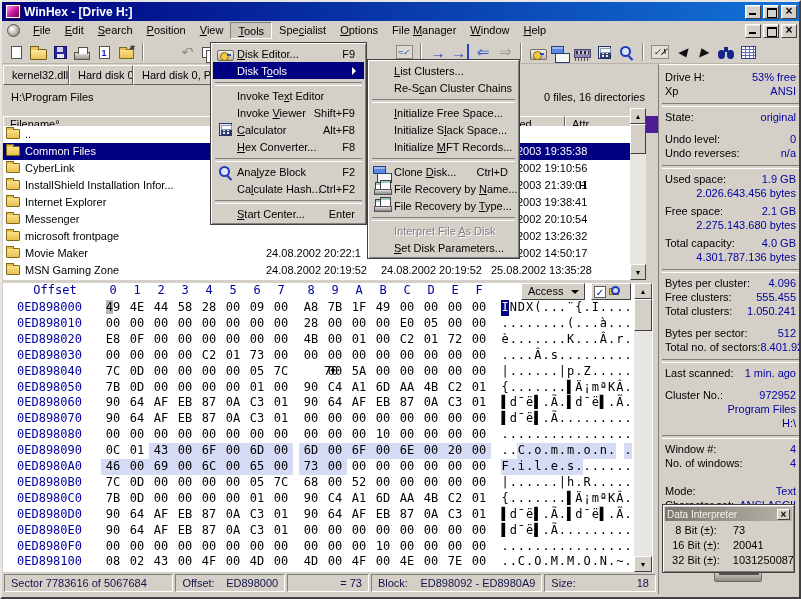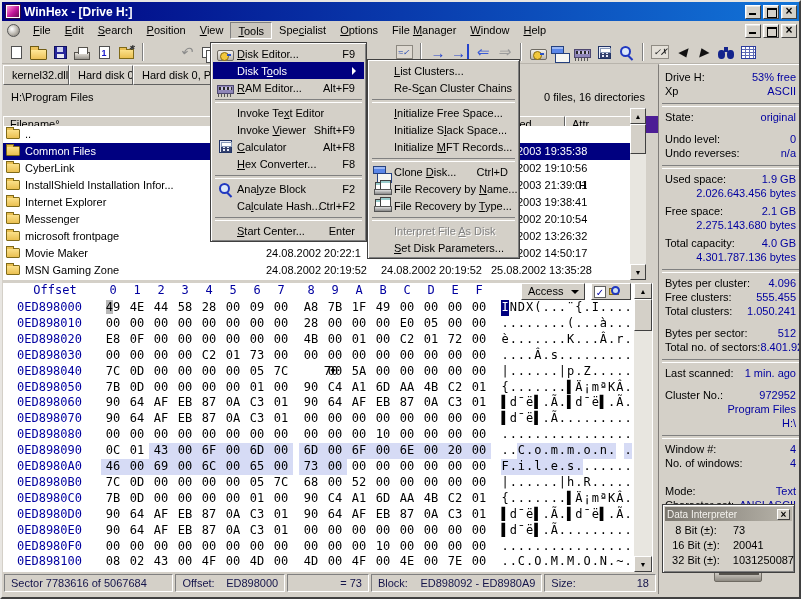--- a/index.html
+++ b/index.html
@@ -993,21 +993,21 @@
       </div>
     </div>
 
   <div class="ripanel" id="ripanel">
       <div class="irow">
         <span class="l">Drive H:</span>
         <span class="v">53% free</span>
       </div>
       <div class="irow">
         <span class="l">Xp</span>
-        <span class="v">ASCII</span>
+        <span class="v">ANSI</span>
       </div>
       <div class="isep"></div>
       <div class="irow">
         <span class="l">State:</span>
         <span class="v">original</span>
       </div>
       <div style="height: 8px;"></div>
       <div class="irow">
         <span class="l">Undo level:</span>
         <span class="v">0</span>
@@ -1108,27 +1108,20 @@
         <span class="gut">
           <i class="i disk-editor-icon"></i>
         </span>
         <span class="lbl"><u>D</u>isk Editor...</span>
         <span class="sc">F9</span>
       </div>
       <div class="mi sel">
         <span class="gut"></span>
         <span class="lbl">Disk T<u>o</u>ols</span>
         <span class="sub"></span>
-      </div>
-      <div class="mi">
-        <span class="gut">
-          <i class="i ram-icon"></i>
-        </span>
-        <span class="lbl"><u>R</u>AM Editor...</span>
-        <span class="sc">Alt+F9</span>
       </div>
       <div class="msep"></div>
       <div class="mi">
         <span class="gut"></span>
         <span class="lbl">Invoke Te<u>x</u>t Editor</span>
       </div>
       <div class="mi">
         <span class="gut"></span>
         <span class="lbl">Invoke <u>V</u>iewer</span>
         <span class="sc">Shift+F9</span>

